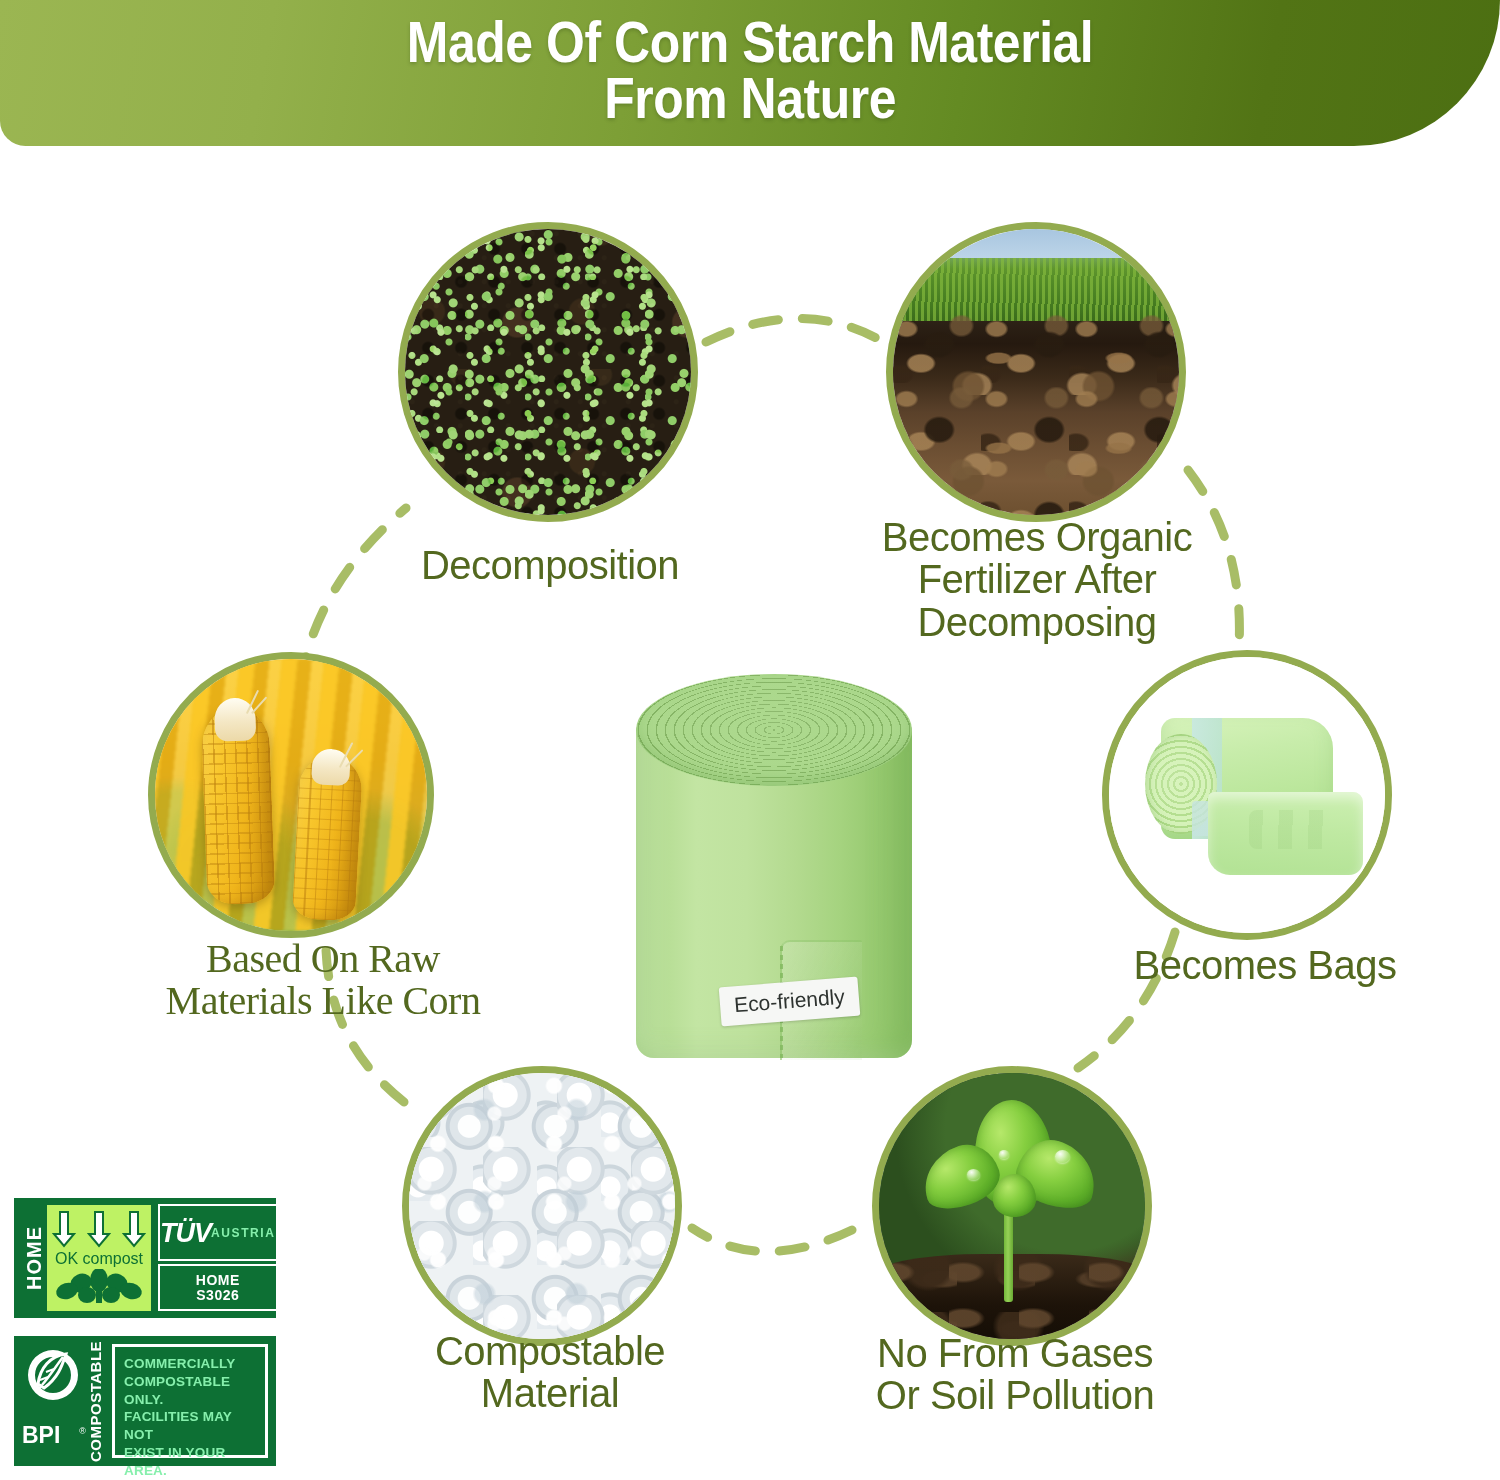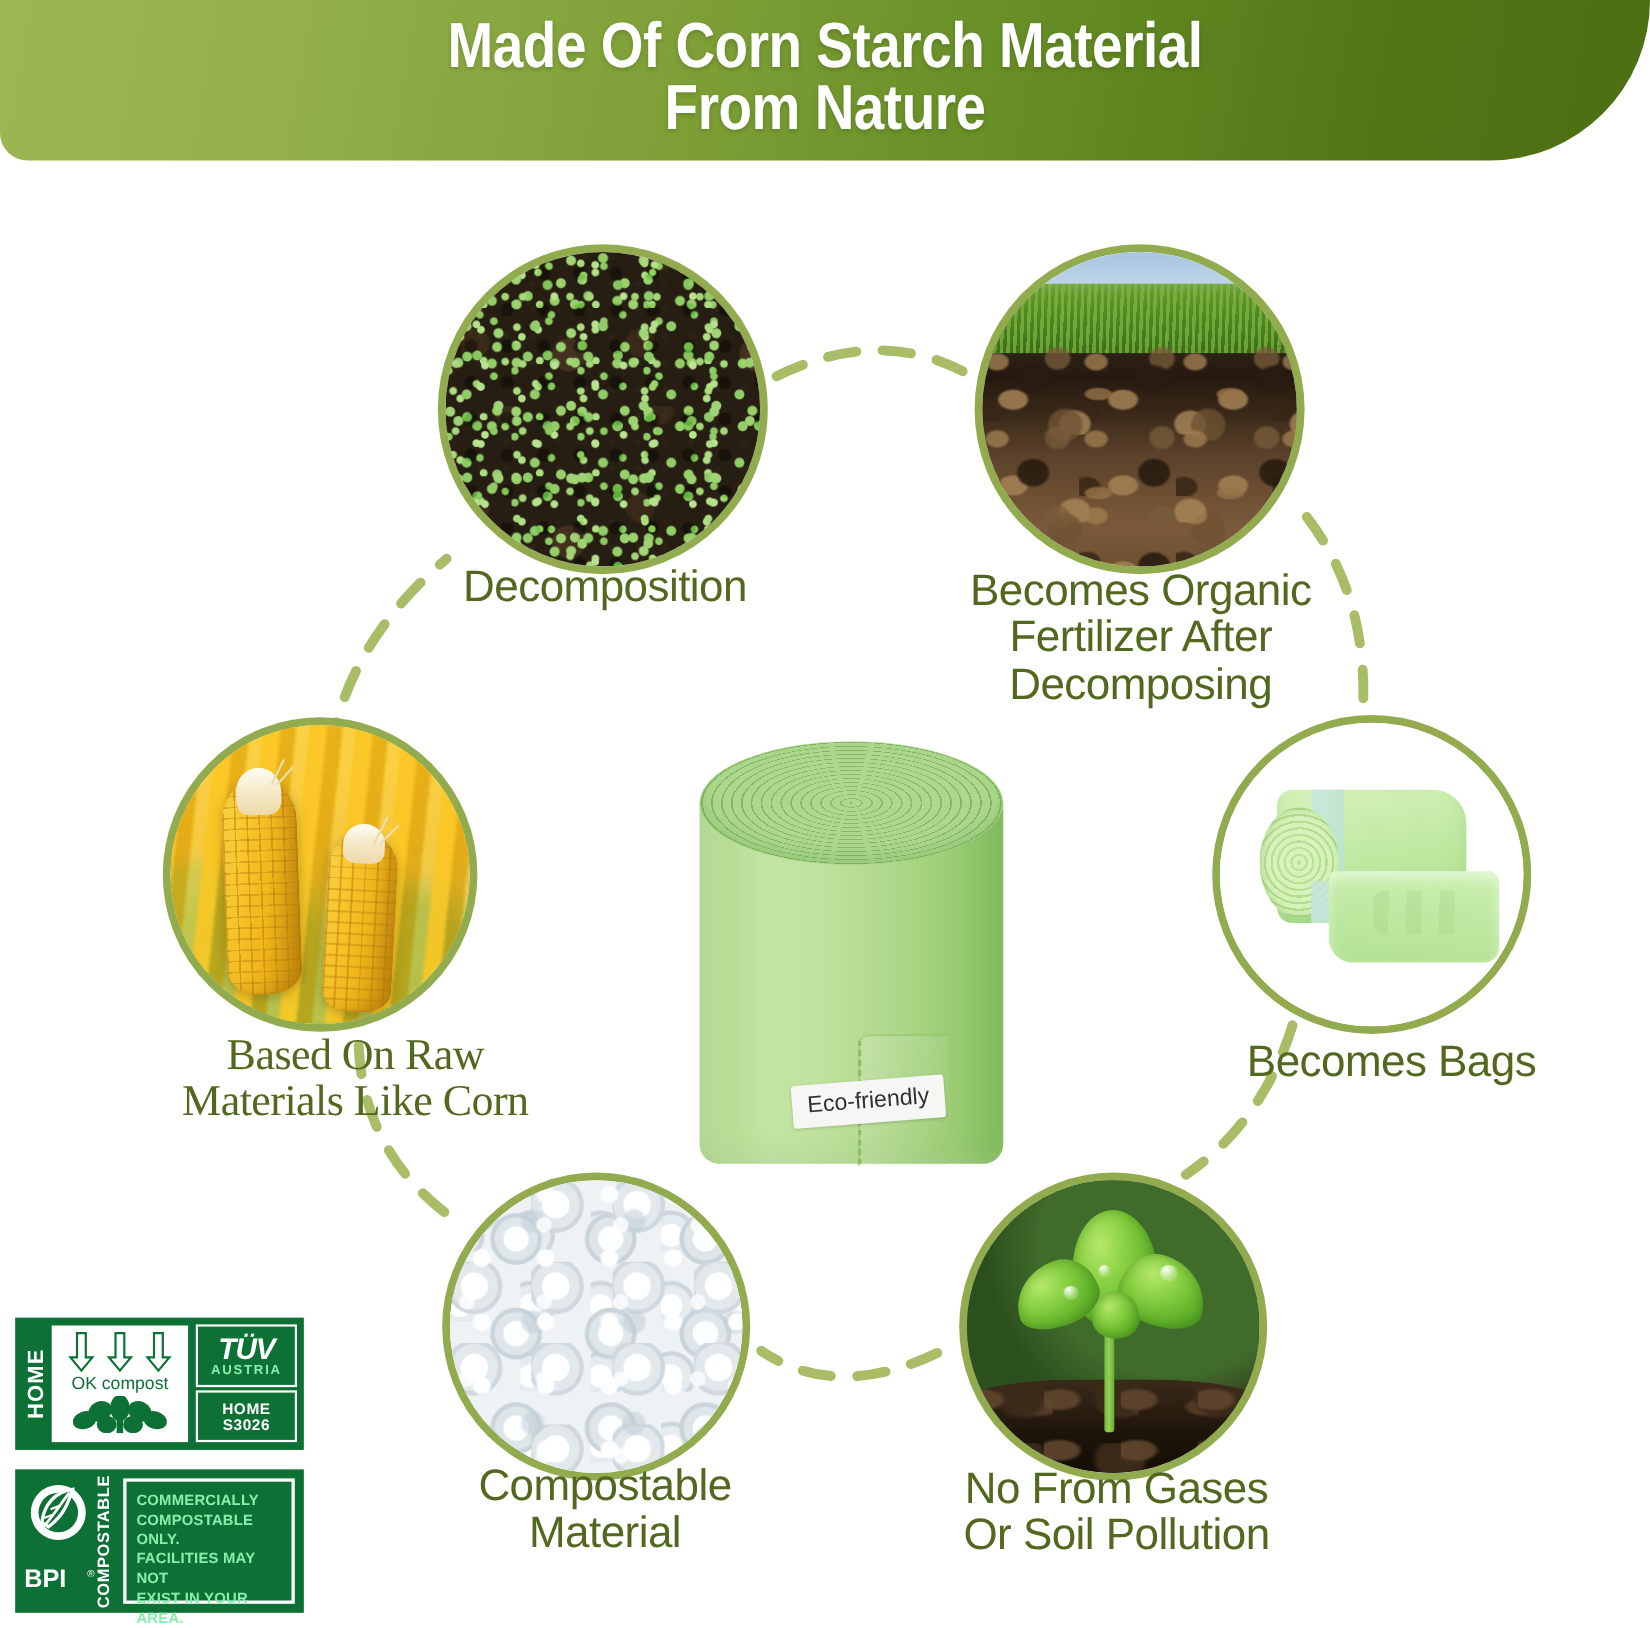--- a/index.html
+++ b/index.html
@@ -297,28 +297,28 @@
     background:#0d7034; border:3px solid #0d7034;
     display:flex;
   }
   .tuv-left { width:158px; height:100%; display:flex; background:#0d7034; padding:4px; }
   .tuv-home-vert {
     width:26px; color:#ffffff; font-weight:bold; font-size:20px;
     writing-mode: vertical-rl; transform: rotate(180deg);
     display:flex; align-items:center; justify-content:center; letter-spacing:1px;
   }
   .tuv-white {
-    flex:1; background:#ffffff; display:flex; flex-direction:column;
+    flex:1; background:#bef264; display:flex; flex-direction:column;
     align-items:center; justify-content:flex-start; padding-top:5px;
   }
   .arrows { display:flex; gap:11px; margin-bottom:1px; }
   .tuv-okc { color:#0d7034; font-size:16px; font-weight:500; line-height:1; }
   .tuv-right { flex:1; display:flex; flex-direction:column; padding:3px 3px 4px; }
   .tuv-logo-box {
-    flex:1.25; border:2px solid #ffffff; display:flex; flex-direction:column;
+    flex:1.25; border:2px solid #ffffff; display:flex; flex-direction:row;
     align-items:center; justify-content:center; margin-bottom:3px;
   }
   .tuv-word { color:#fff; font-size:27px; font-weight:bold; font-style:italic; line-height:0.9; letter-spacing:-1px; }
   .tuv-austria { color:#86efac; font-size:12px; font-weight:bold; letter-spacing:1.6px; }
   .tuv-code-box {
     flex:1; border:2px solid #ffffff; display:flex; flex-direction:column;
     align-items:center; justify-content:center; line-height:1.05;
   }
   .tuv-code { color:#fff; font-size:14px; font-weight:bold; letter-spacing:0.5px; }
 
@@ -360,21 +360,21 @@
       <path d="M852 1230 Q 760 1274 692 1228"></path>
       <path d="M404 1102 Q 330 1044 326 950"></path>
       <path d="M300 682 Q 318 582 406 508"></path>
     </g>
   </svg>
 
   <div class="node">
     <div class="circ" style="left:398px; top:222px; width:300px; height:300px;">
       <div class="circ-inner tex-decomp"></div>
     </div>
-    <div class="lbl" style="left:330px; top:512px; width:440px;">Decomposition</div>
+    <div class="lbl" style="left:330px; top:544px; width:440px;">Decomposition</div>
   </div>
 
   <div class="node">
     <div class="circ" style="left:886px; top:222px; width:300px; height:300px;">
       <div class="circ-inner tex-soil"></div>
     </div>
     <div class="lbl" style="left:792px; top:516px; width:490px;">Becomes Organic
 Fertilizer After
 Decomposing</div>
   </div>

